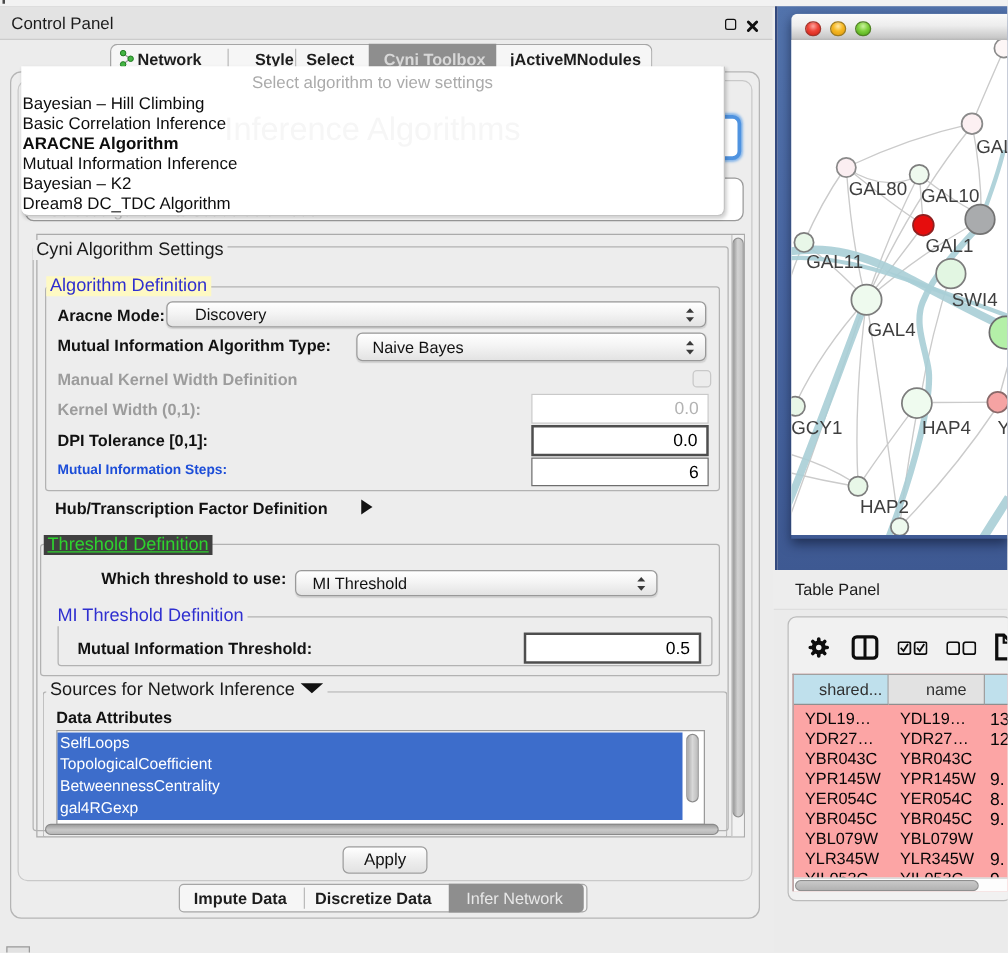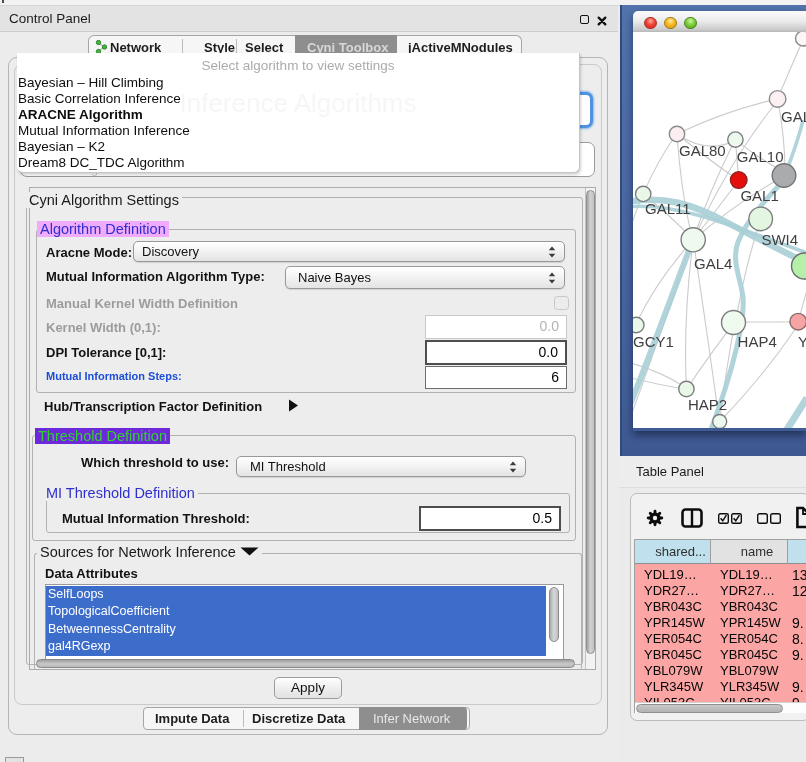--- a/index.html
+++ b/index.html
@@ -184,25 +184,25 @@
 
 <div class="abs" style="left:29px;top:187px;width:567px;height:483px;border:1px solid #ababab;background:#ededed;box-sizing:border-box;"></div>
 
 <div class="abs" style="left:585px;top:188px;width:10px;height:481px;background:#f2f2f2;border-left:1px solid #c2c2c2;box-sizing:border-box;"></div>
 <div class="abs" style="left:585.5px;top:190px;width:9px;height:464px;background:linear-gradient(90deg,#9f9f9f,#d2d2d2 45%,#c2c2c2);border:1px solid #909090;border-radius:5px;box-sizing:border-box;"></div>
 
 <div class="abs" style="left:26px;top:197px;width:555px;height:466px;border:1px solid #b2b2b2;border-radius:3px;"></div>
 <div class="abs" style="left:26px;top:192px;font-size:14.5px;color:#1a1a1a;background:#ededed;padding:0 3px;">Cyni Algorithm Settings</div>
 
 <div class="abs" style="left:36px;top:229px;width:538px;height:162px;border:1px solid #b2b2b2;border-radius:3px;"></div>
-<div class="abs" style="left:37px;top:221px;font-size:14.5px;color:#2f2fd0;background:#f0abfc;padding:0 3px;">Algorithm Definition</div>
+<div class="abs" style="left:37px;top:221px;font-size:14.5px;color:#2f2fd0;background:#fef9c3;padding:0 3px;">Algorithm Definition</div>
 
 <div class="abs b" style="left:46px;top:245px;font-size:13px;color:#121212;">Aracne Mode:</div>
 <div class="combo" style="left:133px;top:241px;width:432px;height:21px;">
-    <span style="margin-left:8px;">Discovery</span>
+    <span style="margin-left:22px;">Discovery</span>
     <svg class="step" viewBox="0 0 10 14">
       <path d="M5 1.5 L8.2 5.2 L1.8 5.2 Z" fill="#3a3a3a"></path>
       <path d="M5 12.5 L8.2 8.8 L1.8 8.8 Z" fill="#3a3a3a"></path>
     </svg>
   </div>
 <div class="abs b" style="left:46px;top:269px;font-size:13px;color:#121212;">Mutual Information Algorithm Type:</div>
 <div class="combo" style="left:285px;top:266px;width:280px;height:23px;">
     <span style="margin-left:12px;">Naive Bayes</span>
     <svg class="step" viewBox="0 0 10 14">
       <path d="M5 1.5 L8.2 5.2 L1.8 5.2 Z" fill="#3a3a3a"></path>
@@ -219,21 +219,21 @@
 <div class="field" style="left:425px;top:340px;width:142px;height:25px;border:2px solid #4e4e4e;color:#000;">0.0</div>
 <div class="abs b" style="left:46px;top:370px;font-size:11px;color:#1d4ed8;">Mutual Information Steps:</div>
 <div class="field" style="left:425px;top:366px;width:142px;height:23px;border:1px solid #6e6e6e;color:#000;">6</div>
 
 <div class="abs b" style="left:44px;top:399px;font-size:13px;color:#121212;">Hub/Transcription Factor Definition</div>
 <svg class="abs" style="left:287px;top:398px;" width="12" height="15" viewBox="0 0 12 14">
     <path d="M2 1 L11 7 L2 13 Z" fill="#111"></path>
   </svg>
 
 <div class="abs" style="left:32px;top:435px;width:542px;height:104px;border:1px solid #b2b2b2;border-radius:3px;"></div>
-<div class="abs" style="left:35px;top:428px;font-size:14.5px;color:#2ed32e;background:#6d28d9;padding:0 3px;">Threshold Definition</div>
+<div class="abs" style="left:35px;top:428px;font-size:14.5px;color:#2ed32e;background:#404040;padding:0 3px;text-decoration:underline;">Threshold Definition</div>
 <div class="abs b" style="left:81px;top:455px;font-size:13px;color:#121212;">Which threshold to use:</div>
 <div class="combo" style="left:236px;top:456px;width:290px;height:21px;">
     <span style="margin-left:13px;">MI Threshold</span>
     <svg class="step" viewBox="0 0 10 14">
       <path d="M5 1.5 L8.2 5.2 L1.8 5.2 Z" fill="#3a3a3a"></path>
       <path d="M5 12.5 L8.2 8.8 L1.8 8.8 Z" fill="#3a3a3a"></path>
     </svg>
   </div>
 
 <div class="abs" style="left:46px;top:493px;width:522px;height:38px;border:1px solid #b2b2b2;border-radius:3px;"></div>

